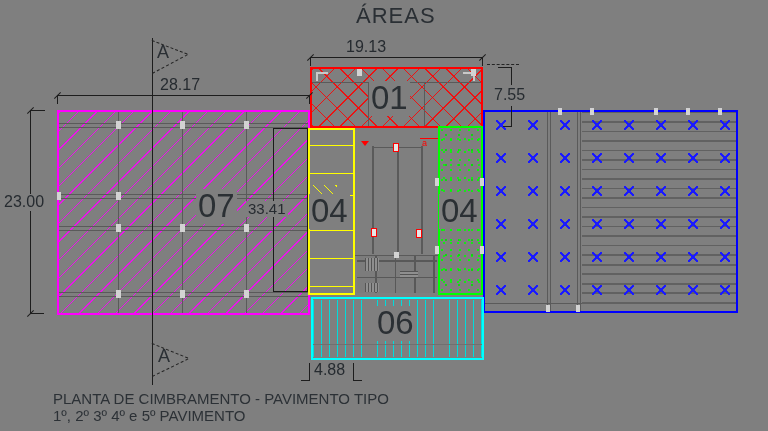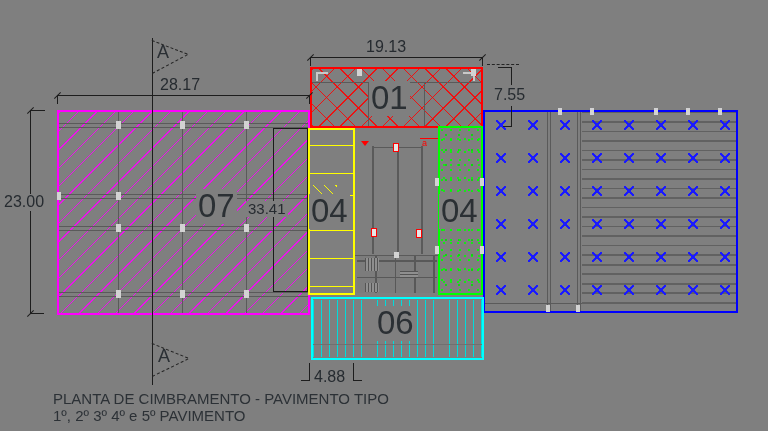--- a/index.html
+++ b/index.html
@@ -64,20 +64,21 @@
   .cl-right{border-right:2px solid #c9c9c9;}
   
   #a04-diag{left:1px;top:55px;width:26px;height:44px;
        background:repeating-linear-gradient(45deg,rgba(255,255,0,.95) 0 1px,transparent 1px 8px);}
 </style>
 </head>
 <body>
 
 <div id="canvas">
 
+  <div class="abs title" style="left:356px;top:3px;">ÁREAS</div>
 
   <div class="abs area" id="a01"></div>
   <div class="abs hdouble" style="left:59px;top:123px;width:249px;"></div>
   <div class="abs hdouble" style="left:59px;top:194px;width:249px;"></div>
   <div class="abs hdouble" style="left:59px;top:226px;width:249px;"></div>
   <div class="abs hdouble" style="left:59px;top:292px;width:249px;"></div>
   <div class="abs gline" style="left:118px;top:112px;width:1px;height:201px;"></div>
   <div class="abs gline" style="left:182px;top:112px;width:1px;height:201px;"></div>
   <div class="abs gline" style="left:246px;top:112px;width:1px;height:201px;"></div>
 
@@ -194,21 +195,21 @@
   <div class="abs dline" style="left:309px;top:95px;width:1px;height:9px;"></div>
   <div class="abs otick" style="left:53px;top:95px;"></div>
   <div class="abs otick" style="left:305px;top:95px;"></div>
   <div class="abs dimtext" style="left:158px;top:77px;">28.17</div>
 
   <div class="abs dline" style="left:310px;top:57px;width:173px;height:1px;"></div>
   <div class="abs dline" style="left:310px;top:57px;width:1px;height:9px;"></div>
   <div class="abs dline" style="left:482px;top:57px;width:1px;height:9px;"></div>
   <div class="abs otick" style="left:306px;top:57px;"></div>
   <div class="abs otick" style="left:478px;top:57px;"></div>
-  <div class="abs dimtext" style="left:344px;top:39px;margin-left:20px;">19.13</div>
+  <div class="abs dimtext" style="left:344px;top:39px;">19.13</div>
 
   <div class="abs dline" style="left:30px;top:110px;width:1px;height:204px;"></div>
   <div class="abs dline" style="left:30px;top:110px;width:15px;height:1px;"></div>
   <div class="abs dline" style="left:30px;top:313px;width:14px;height:1px;"></div>
   <div class="abs otick" style="left:26px;top:110px;"></div>
   <div class="abs otick" style="left:26px;top:313px;"></div>
   <div class="abs dimtext" style="left:2px;top:194px;">23.00</div>
 
   <div class="abs dashline" style="left:487px;top:64px;width:32px;"></div>
   <div class="abs dline" style="left:511px;top:67px;width:1px;height:18px;"></div>
@@ -216,21 +217,21 @@
   <div class="abs dline" style="left:498px;top:67px;width:14px;height:1px;"></div>
   <div class="abs dline" style="left:503px;top:126px;width:9px;height:1px;"></div>
   <div class="abs dimtext" style="left:492px;top:87px;">7.55</div>
 
   <div class="abs dimtext" style="left:246px;top:201px;font-size:15px;">33.41</div>
 
   <div class="abs dline" style="left:309px;top:363px;width:1px;height:18px;"></div>
   <div class="abs dline" style="left:353px;top:363px;width:1px;height:18px;"></div>
   <div class="abs dline" style="left:301px;top:380px;width:8px;height:1px;"></div>
   <div class="abs dline" style="left:354px;top:380px;width:8px;height:1px;"></div>
-  <div class="abs dimtext" style="left:312px;top:362px;margin-top:7px;">4.88</div>
+  <div class="abs dimtext" style="left:312px;top:362px;">4.88</div>
 
   <div class="abs arealabel" style="left:196px;top:189px;">07</div>
   <div class="abs arealabel" style="left:369px;top:81px;">01</div>
   <div class="abs arealabel" style="left:309px;top:194px;">04</div>
   <div class="abs arealabel" style="left:439px;top:194px;">04</div>
   <div class="abs arealabel" style="left:375px;top:306px;">06</div>
 
   <div class="abs notetext" style="left:53px;top:390px;">PLANTA DE CIMBRAMENTO - PAVIMENTO TIPO</div>
   <div class="abs notetext" style="left:53px;top:407px;">1º, 2º 3º 4º e 5º PAVIMENTO</div>
 

